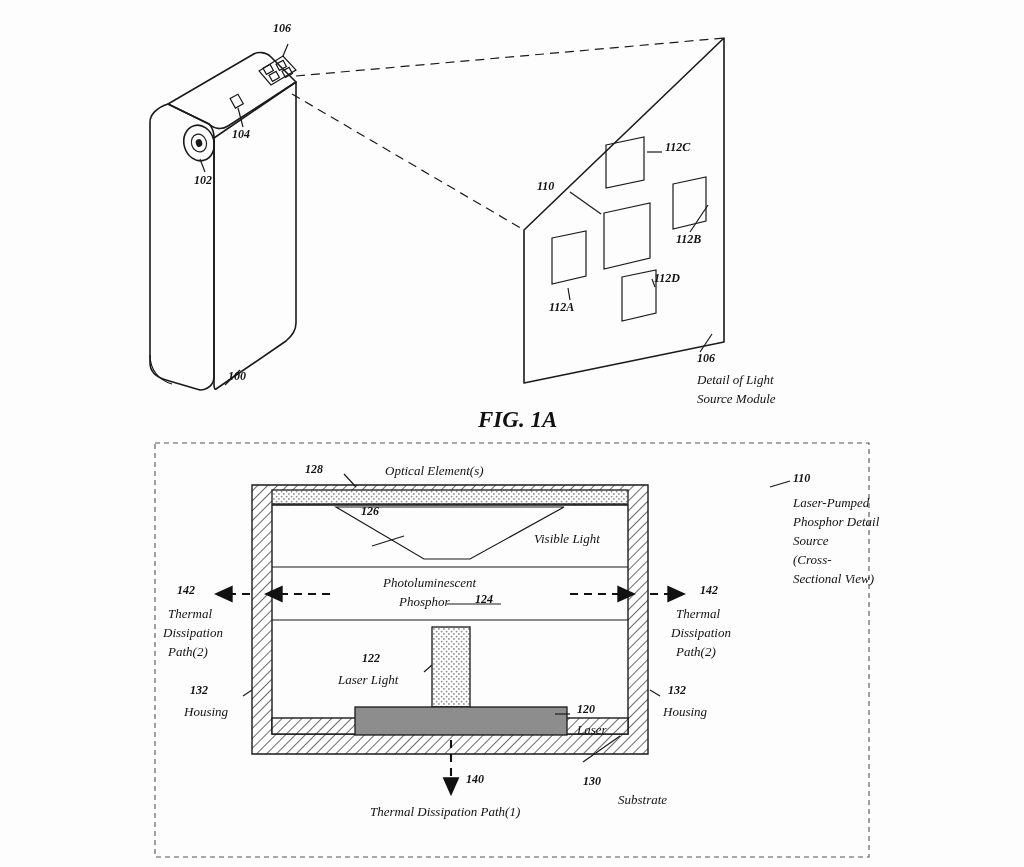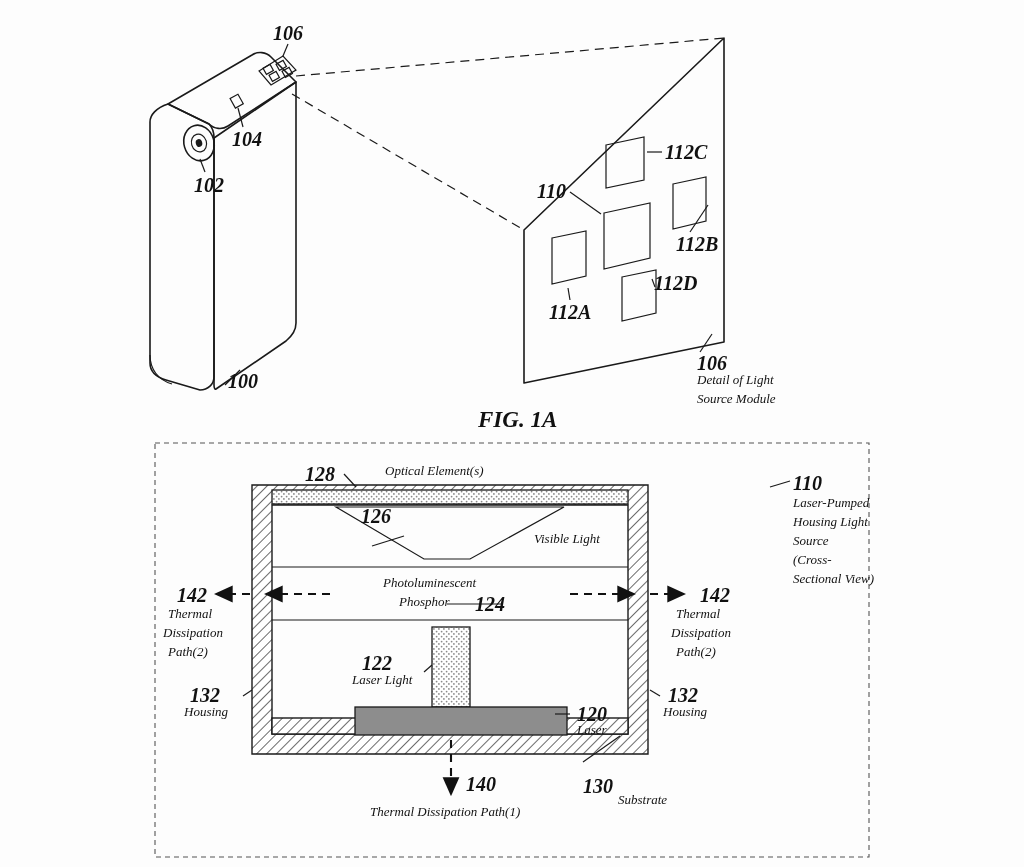--- a/index.html
+++ b/index.html
@@ -27,21 +27,21 @@
     font-family: "Liberation Serif", serif;
     font-style: italic;
     font-size: 15px;
     line-height: 1.15;
     color: #111;
     white-space: pre;
   }
   .num {
     font-style: italic;
     font-weight: bold;
-    font-size: 20px;
+    font-size: 12px;
   }
   .plain {
     font-style: italic;
     font-size: 13px;
   }
   .fig-title {
     position: absolute;
     font-family: "Liberation Serif", serif;
     font-style: italic;
     font-weight: bold;
@@ -231,21 +231,21 @@
   <div class="lbl plain" style="left:357px; top:464px;margin-left:28px;">Optical Element(s)</div>
 
   <div class="lbl num" style="left:330px; top:505px;margin-left:31px;">126</div>
   <div class="lbl plain" style="left:534px; top:532px;">Visible Light</div>
 
   <div class="lbl plain" style="left:383px; top:576px;">Photoluminescent</div>
   <div class="lbl plain" style="left:399px; top:595px;">Phosphor</div>
   <div class="lbl num" style="left:475px; top:593px;">124</div>
 
   <div class="lbl num" style="left:362px; top:652px;">122</div>
-  <div class="lbl plain" style="left:352px; top:673px;font-style:italic;">Laser Light</div>
+  <div class="lbl plain" style="left:338px; top:673px;font-style:italic;">Laser Light</div>
 
   <div class="lbl num" style="left:577px; top:703px;">120</div>
   <div class="lbl plain" style="left:577px; top:723px;">Laser</div>
 
   <div class="lbl num" style="left:583px; top:775px;">130</div>
   <div class="lbl plain" style="left:618px; top:793px;">Substrate</div>
 
   <div class="lbl num" style="left:466px; top:773px;">140</div>
   <div class="lbl plain" style="left:370px; top:805px;">Thermal Dissipation Path(1)</div>
 
@@ -260,18 +260,18 @@
   <div class="lbl plain" style="left:676px; top:645px;">Path(2)</div>
 
   <div class="lbl num" style="left:190px; top:684px;">132</div>
   <div class="lbl plain" style="left:184px; top:705px;">Housing</div>
 
   <div class="lbl num" style="left:668px; top:684px;">132</div>
   <div class="lbl plain" style="left:663px; top:705px;">Housing</div>
 
   <div class="lbl num" style="left:793px; top:472px;">110</div>
   <div class="lbl plain" style="left:793px; top:496px;">Laser-Pumped</div>
-  <div class="lbl plain" style="left:793px; top:515px;">Housing Light</div>
+  <div class="lbl plain" style="left:793px; top:515px;">Phosphor Detail</div>
   <div class="lbl plain" style="left:793px; top:534px;">Source</div>
   <div class="lbl plain" style="left:793px; top:553px;">(Cross-</div>
   <div class="lbl plain" style="left:793px; top:572px;">Sectional View)</div>
 
 </div>
 
 </body></html>

